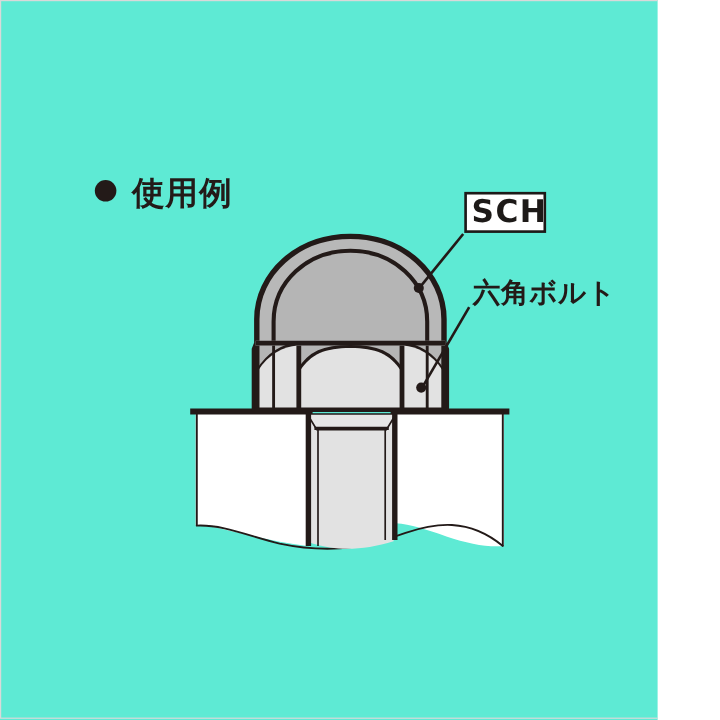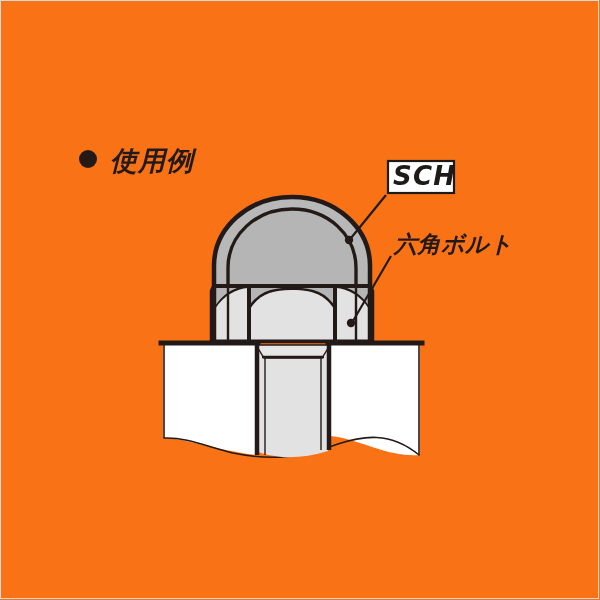--- a/index.html
+++ b/index.html
@@ -6,25 +6,24 @@
   html, body {
     margin: 0;
     padding: 0;
     background: #ffffff;
   }
   body {
     font-family: "Liberation Sans", sans-serif;
   }
   #page {
     position: relative;
-    width: 600px;
+    width: 548px;
     height: 600px;
-    background: #f97316;
+    background: #5eead4;
     overflow: hidden;
-    font-style: italic;
   }
   #page-border {
     position: absolute;
     left: 0;
     top: 0;
     width: 599px;
     height: 599px;
     border: 1px solid #d9d9d9;
     box-sizing: border-box;
     pointer-events: none;

